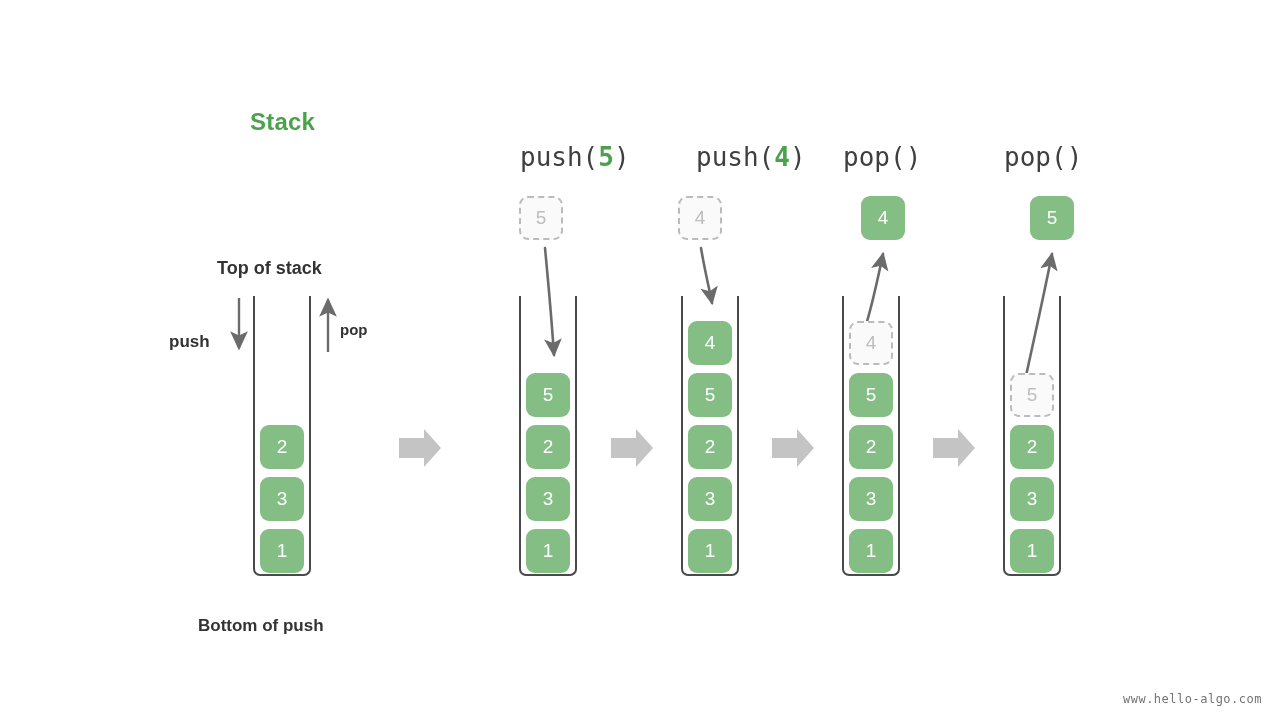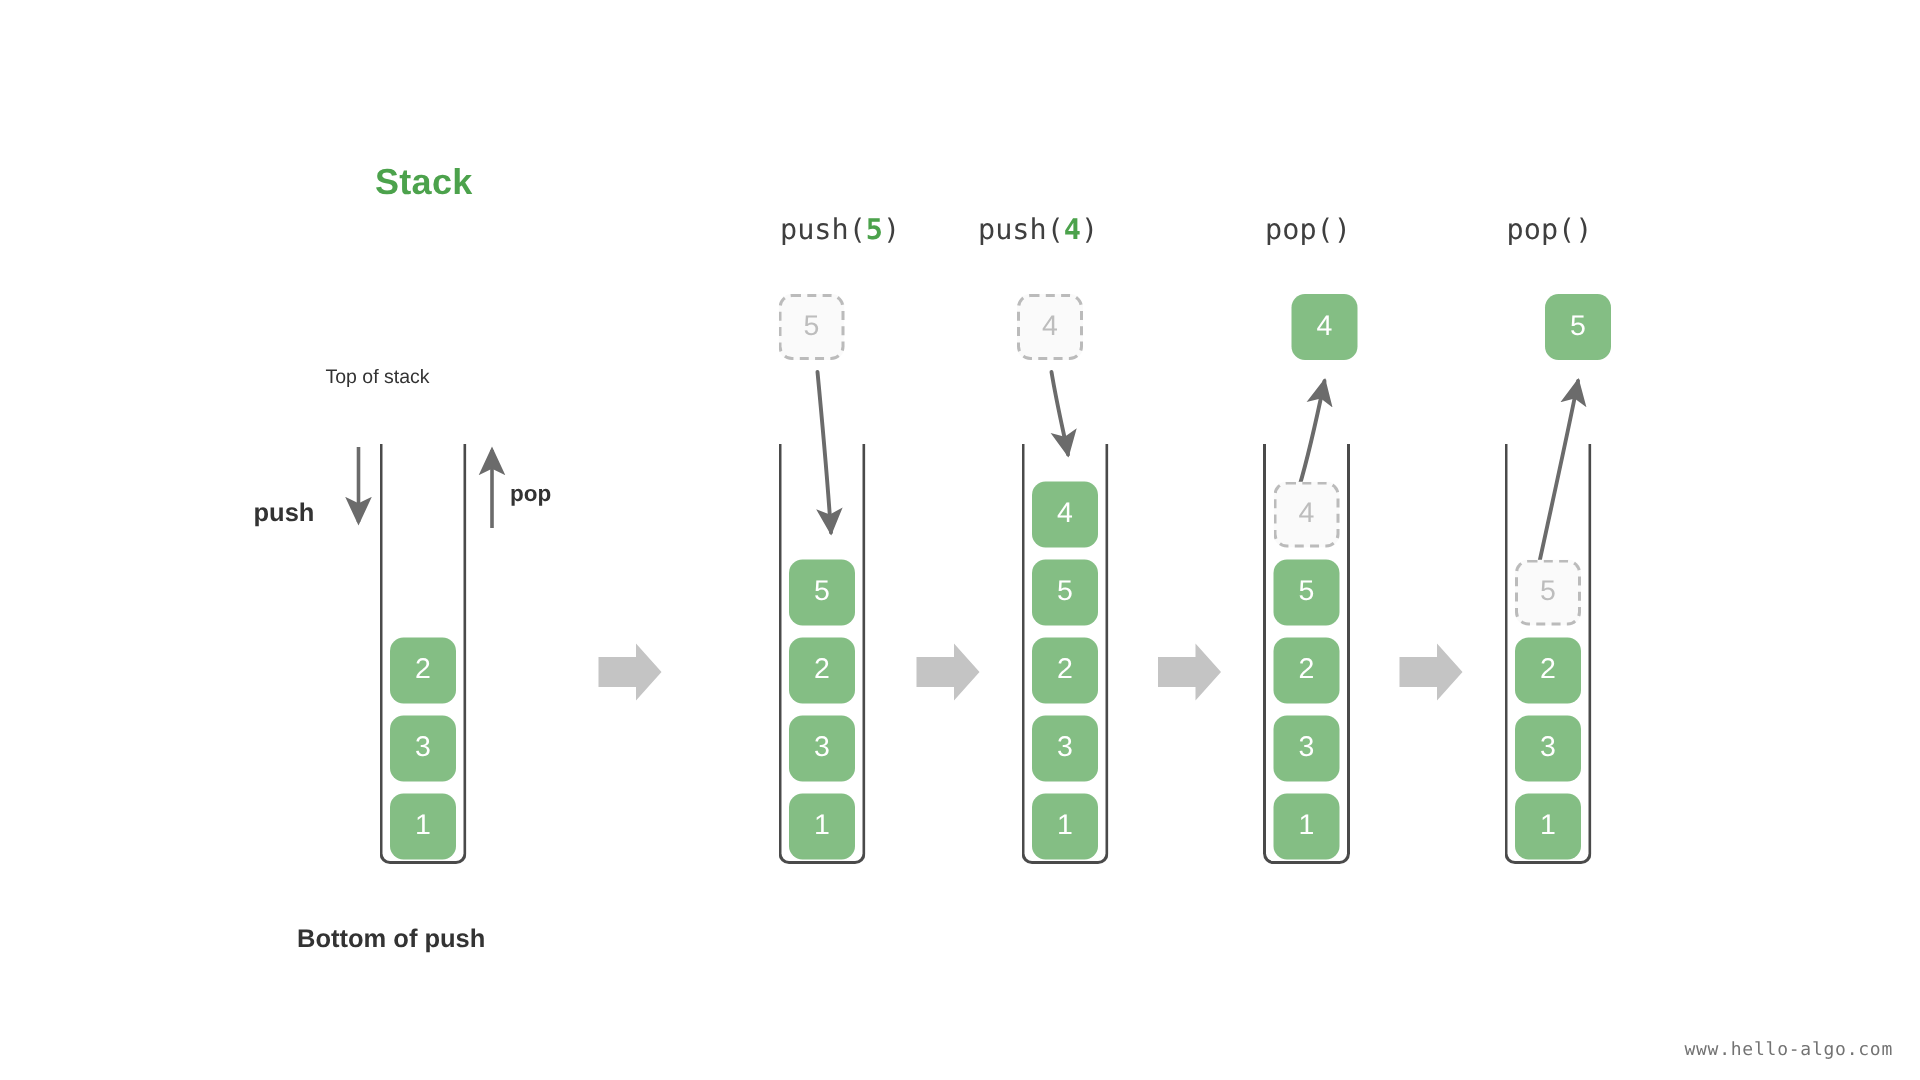--- a/index.html
+++ b/index.html
@@ -29,23 +29,23 @@
     top: 108px;
     font-size: 24px;
     font-weight: bold;
     color: #4ca24c;
     letter-spacing: 0.2px;
     white-space: nowrap;
   }
   .label-top {
     position: absolute;
     left: 217px;
-    top: 243px;
-    font-size: 13px;
-    font-weight: normal;
+    top: 258px;
+    font-size: 18px;
+    font-weight: bold;
     color: #333333;
     white-space: nowrap;
   }
   .label-bottom {
     position: absolute;
     left: 198px;
     top: 616px;
     font-size: 17px;
     font-weight: bold;
     color: #333333;
@@ -67,21 +67,21 @@
     font-size: 15px;
     font-weight: bold;
     color: #333333;
     white-space: nowrap;
   }
 
   .op-label {
     position: absolute;
     top: 142px;
     font-family: "DejaVu Sans Mono", "Liberation Mono", monospace;
-    font-size: 19px;
+    font-size: 26px;
     color: #3f3f3f;
     white-space: nowrap;
     text-align: center;
   }
   .op-label .argval { color: #4ca24c; font-weight: bold; }
 
   
   .container-wall {
     position: absolute;
     width: 58px;
@@ -141,21 +141,21 @@
   <div class="title-stack">Stack</div>
 
   <div class="label-top">Top of stack</div>
   <div class="label-bottom">Bottom of push</div>
   <div class="label-push">push</div>
   <div class="label-pop">pop</div>
 
   <div class="op-label" style="left:520px;width:58px;">
     <span>push(</span><span class="argval">5</span><span>)</span>
   </div>
-  <div class="op-label" style="left:652px;width:58px;">
+  <div class="op-label" style="left:696px;width:58px;">
     <span>push(</span><span class="argval">4</span><span>)</span>
   </div>
   <div class="op-label" style="left:843px;width:58px;">
     <span>pop(</span><span class="argval"></span><span>)</span>
   </div>
   <div class="op-label" style="left:1004px;width:58px;">
     <span>pop(</span><span class="argval"></span><span>)</span>
   </div>
 
   <div class="container-wall" style="left:253px;  top:296px;"></div>

